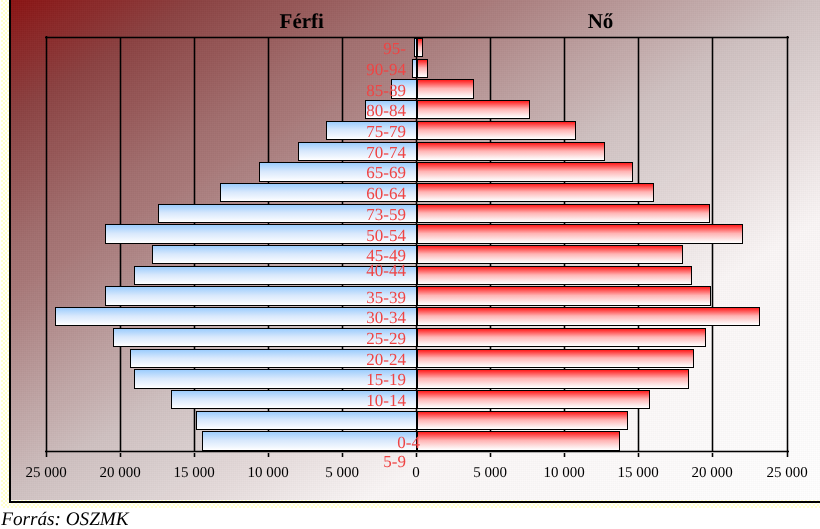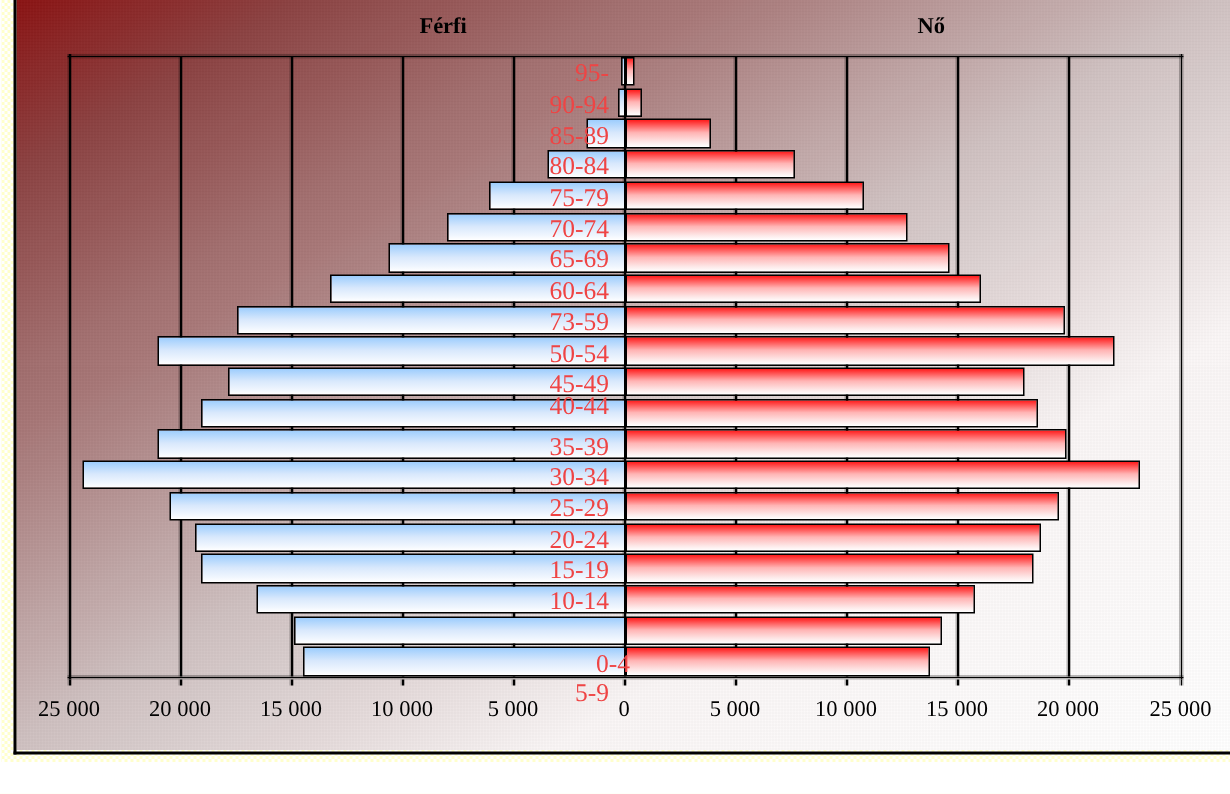--- a/index.html
+++ b/index.html
@@ -46,21 +46,21 @@
         rgb(240,246,254) 82%,
         rgb(255,255,255) 100%);}
   .bar.f{background:linear-gradient(to bottom,
         rgb(255,28,28) 0%,
         rgb(255,180,180) 47%,
         rgb(253,232,232) 82%,
         rgb(255,255,255) 100%);}
   .agelabel{position:absolute;font-size:17px;line-height:1;color:#ef4444;text-align:right;white-space:nowrap;}
   .ticklabel{position:absolute;font-size:15px;line-height:1;color:#000;text-align:center;white-space:nowrap;}
   .tick{position:absolute;width:1px;background:#000;}
-  .secttitle{position:absolute;font-weight:bold;font-size:15px;line-height:1;white-space:nowrap;}
+  .secttitle{position:absolute;font-weight:bold;font-size:21px;line-height:1;white-space:nowrap;}
   #source{position:absolute;left:1.2px;top:509.5px;font-style:italic;font-size:19.2px;line-height:1;color:#000;white-space:nowrap;}
 </style>
 </head>
 <body>
 
 <div id="root">
   <div id="mat"></div>
   <div id="chartarea"></div>
   <div id="dither"></div>
   <div id="border-left"></div>
@@ -156,14 +156,15 @@
       <div class="tick" style="left: 563px; top: 453.3px; height: 4px; width: 3px; background: linear-gradient(to right, rgba(0, 0, 0, 0.28) 0px, rgba(0, 0, 0, 0.28) 33.34%, rgb(0, 0, 0) 33.34%, rgb(0, 0, 0) 66.67%, rgba(0, 0, 0, 0.28) 66.67%, rgba(0, 0, 0, 0.28) 100%);"></div>
       <div class="ticklabel" style="left: 519px; top: 465.8px; width: 90px;">10 000</div>
       <div class="tick" style="left: 637px; top: 453.3px; height: 4px; width: 3px; background: linear-gradient(to right, rgba(0, 0, 0, 0.28) 0px, rgba(0, 0, 0, 0.28) 33.34%, rgb(0, 0, 0) 33.34%, rgb(0, 0, 0) 66.67%, rgba(0, 0, 0, 0.28) 66.67%, rgba(0, 0, 0, 0.28) 100%);"></div>
       <div class="ticklabel" style="left: 593px; top: 465.8px; width: 90px;">15 000</div>
       <div class="tick" style="left: 711px; top: 453.3px; height: 4px; width: 3px; background: linear-gradient(to right, rgba(0, 0, 0, 0.28) 0px, rgba(0, 0, 0, 0.28) 33.34%, rgb(0, 0, 0) 33.34%, rgb(0, 0, 0) 66.67%, rgba(0, 0, 0, 0.28) 66.67%, rgba(0, 0, 0, 0.28) 100%);"></div>
       <div class="ticklabel" style="left: 667px; top: 465.8px; width: 90px;">20 000</div>
       <div class="tick" style="left: 786px; top: 453.3px; height: 4px; width: 3px; background: linear-gradient(to right, rgba(0, 0, 0, 0.28) 0px, rgba(0, 0, 0, 0.28) 33.34%, rgb(0, 0, 0) 33.34%, rgb(0, 0, 0) 66.67%, rgba(0, 0, 0, 0.28) 66.67%, rgba(0, 0, 0, 0.28) 100%);"></div>
       <div class="ticklabel" style="left: 742px; top: 465.8px; width: 90px;">25 000</div>
     </div>
   <div class="secttitle" id="title-m" style="left: 279.6px; top: 11.3px;">Férfi</div>
-  <div class="secttitle" id="title-f" style="left: 587.7px; top: 11.3px; margin-left: 24px;">Nő</div>
+  <div class="secttitle" id="title-f" style="left: 587.7px; top: 11.3px;">Nő</div>
+  <div id="source">Forrás: OSZMK</div>
 </div>
 
 </body></html>

